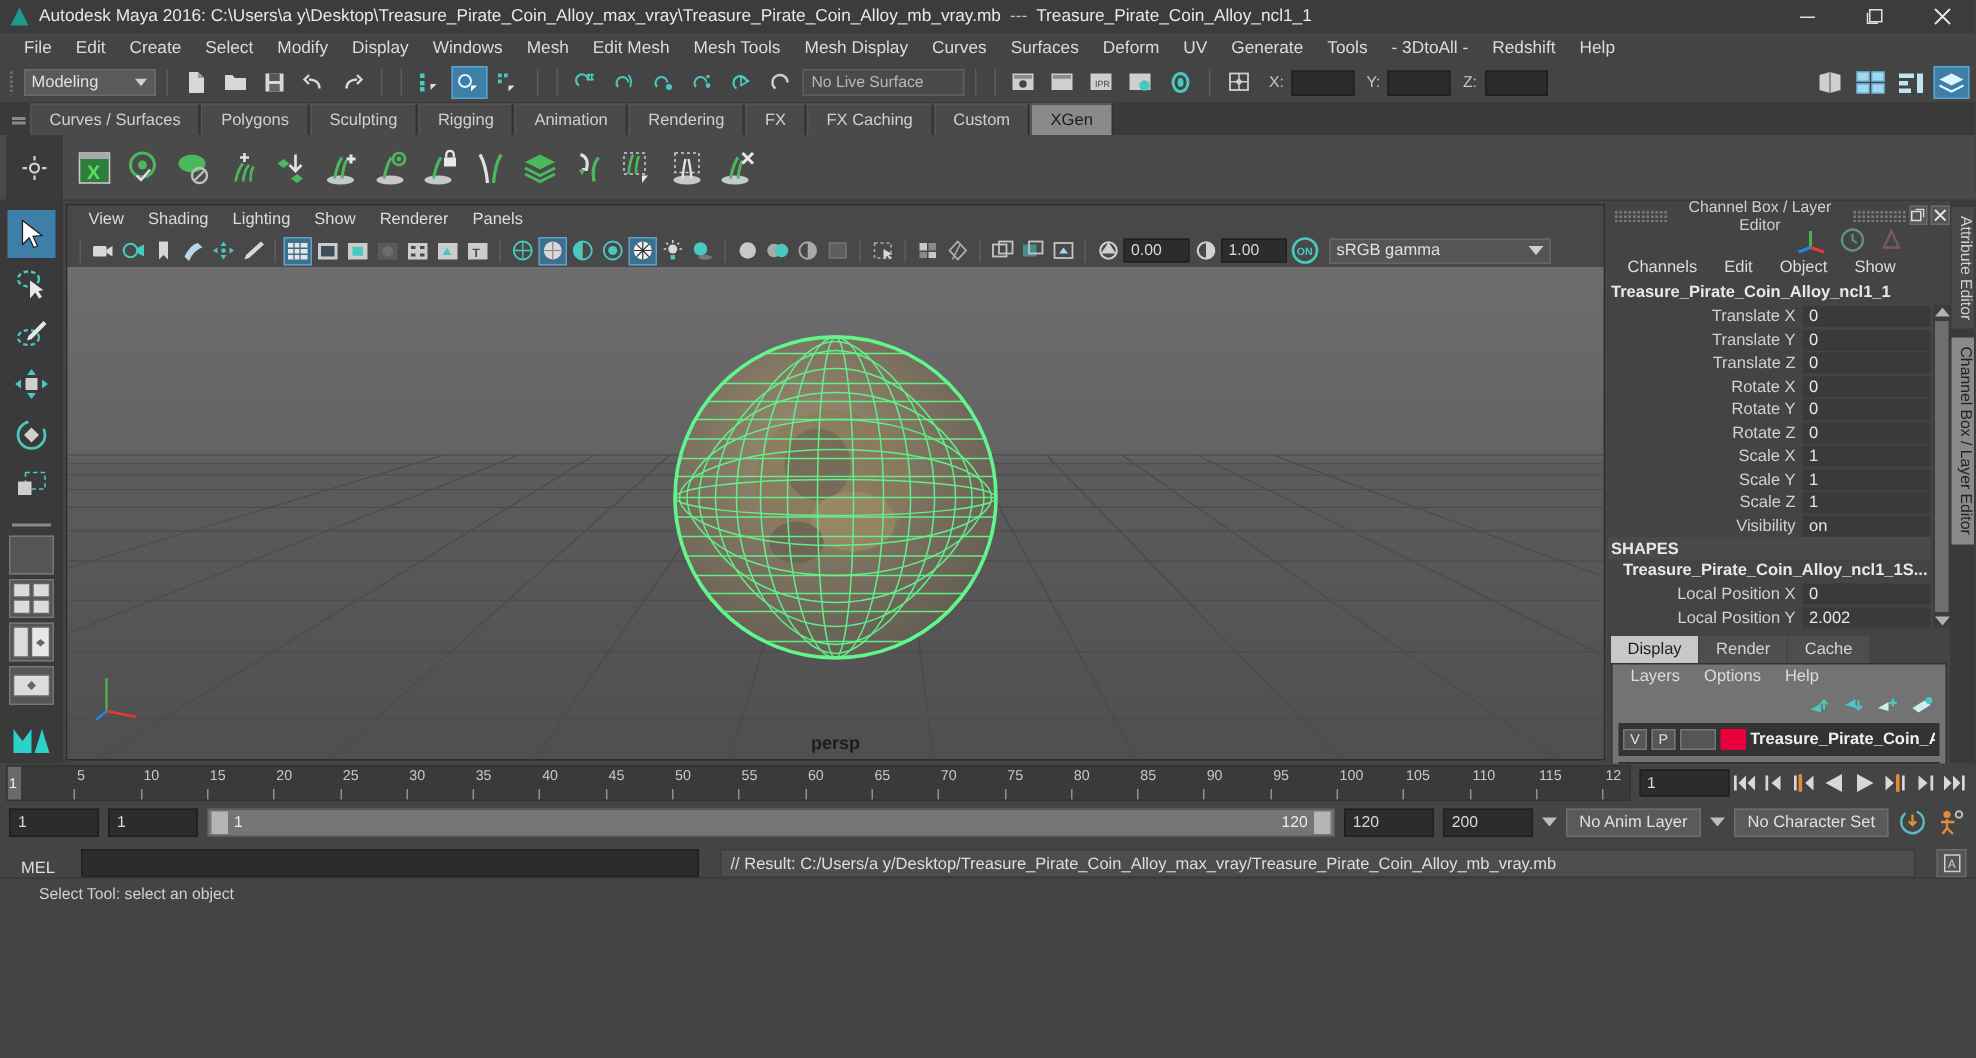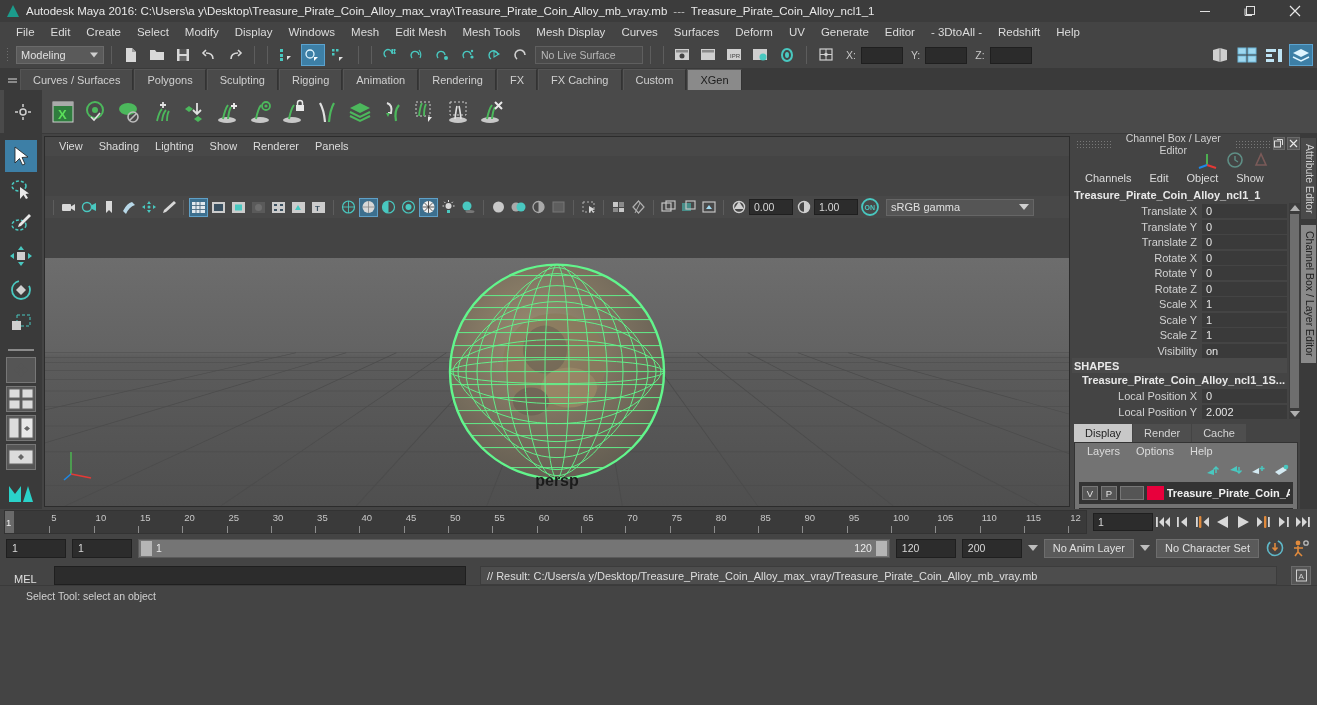--- a/index.html
+++ b/index.html
@@ -128,21 +128,21 @@
   }
   .tool-btn.sel { background: #3d7fa6; }
   .tool-div { width: 26px; height: 2px; background: #8a8a8a; margin: 8px 0 6px; }
   .layout-btn {
     width: 30px; height: 28px; background: #555; border: 1px solid #777;
     display: flex; align-items: center; justify-content: center; margin-bottom: 3px;
   }
 
   
   .viewwrap { flex: 1 1 auto; display: flex; flex-direction: column; min-width: 0; padding: 2px; }
-  .view-panel { flex: 1 1 auto; display: flex; flex-direction: column; border: 1px solid #2c2c2c; min-height: 0; gap: 40px; }
+  .view-panel { flex: 1 1 auto; display: flex; flex-direction: column; border: 1px solid #2c2c2c; min-height: 0; }
   .view-menubar {
     height: 19px; background: #484848; display: flex; align-items: center; padding-left: 6px;
     flex: 0 0 19px;
   }
   .view-menu { padding: 0 8px; font-size: 11px; color: #dcdcdc; line-height: 19px; }
   .view-toolbar {
     height: 22px; background: #484848; display: flex; align-items: center; padding-left: 4px;
     flex: 0 0 22px; gap: 1px;
   }
   .vt-ico { width: 19px; height: 19px; display: flex; align-items: center; justify-content: center; flex: 0 0 19px; }
@@ -160,22 +160,22 @@
   .gamma-caret {
     position: absolute; right: 4px; width: 0; height: 0;
     border-left: 5px solid transparent; border-right: 5px solid transparent;
     border-top: 6px solid #cfcfcf;
   }
   .viewport {
     flex: 1 1 auto; position: relative; overflow: hidden; min-height: 0;
     background: linear-gradient(#6a6a6a 0%, #5d5d5d 40%, #585858 52%, #555555 100%);
   }
   .persp-label {
-    position: absolute; left: 50%; transform: translateX(-50%); bottom: 16px;
-    font-size: 16px; font-weight: bold; color: #1c1c1c;
+    position: absolute; left: 50%; transform: translateX(-50%); bottom: 4px;
+    font-size: 12px; font-weight: bold; color: #1c1c1c;
   }
   .axis-gizmo { position: absolute; left: 16px; bottom: 24px; }
 
   
   .channelbox {
     width: 228px; background: #444444; display: flex; flex-direction: column;
     flex: 0 0 228px; padding-top: 2px;
   }
   .cb-title {
     height: 15px; display: flex; align-items: center; font-size: 10.5px; color: #d0d0d0;
@@ -339,21 +339,21 @@
     <div class="menu-item">Windows</div>
     <div class="menu-item">Mesh</div>
     <div class="menu-item">Edit Mesh</div>
     <div class="menu-item">Mesh Tools</div>
     <div class="menu-item">Mesh Display</div>
     <div class="menu-item">Curves</div>
     <div class="menu-item">Surfaces</div>
     <div class="menu-item">Deform</div>
     <div class="menu-item">UV</div>
     <div class="menu-item">Generate</div>
-    <div class="menu-item">Editor</div>
+    <div class="menu-item">Tools</div>
     <div class="menu-item">- 3DtoAll -</div>
     <div class="menu-item">Redshift</div>
     <div class="menu-item">Help</div>
   </div>
 
   <div class="statusline">
     <div class="grip"></div>
     <div class="mode-select">
       <span>Modeling</span>
       <span class="caret"></span>

